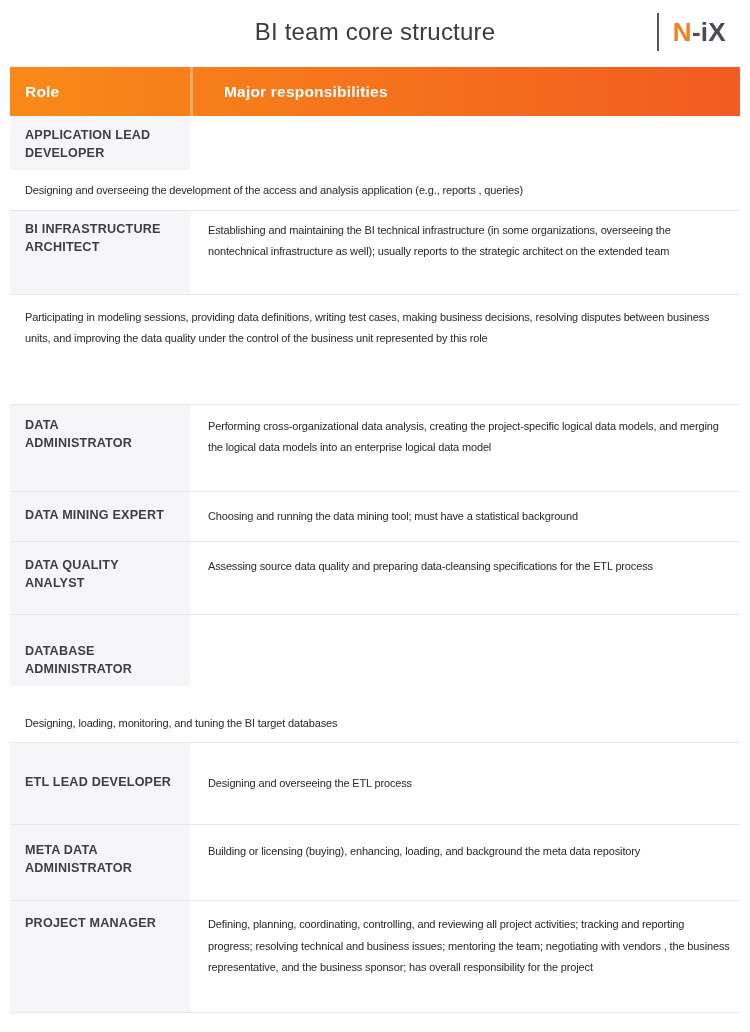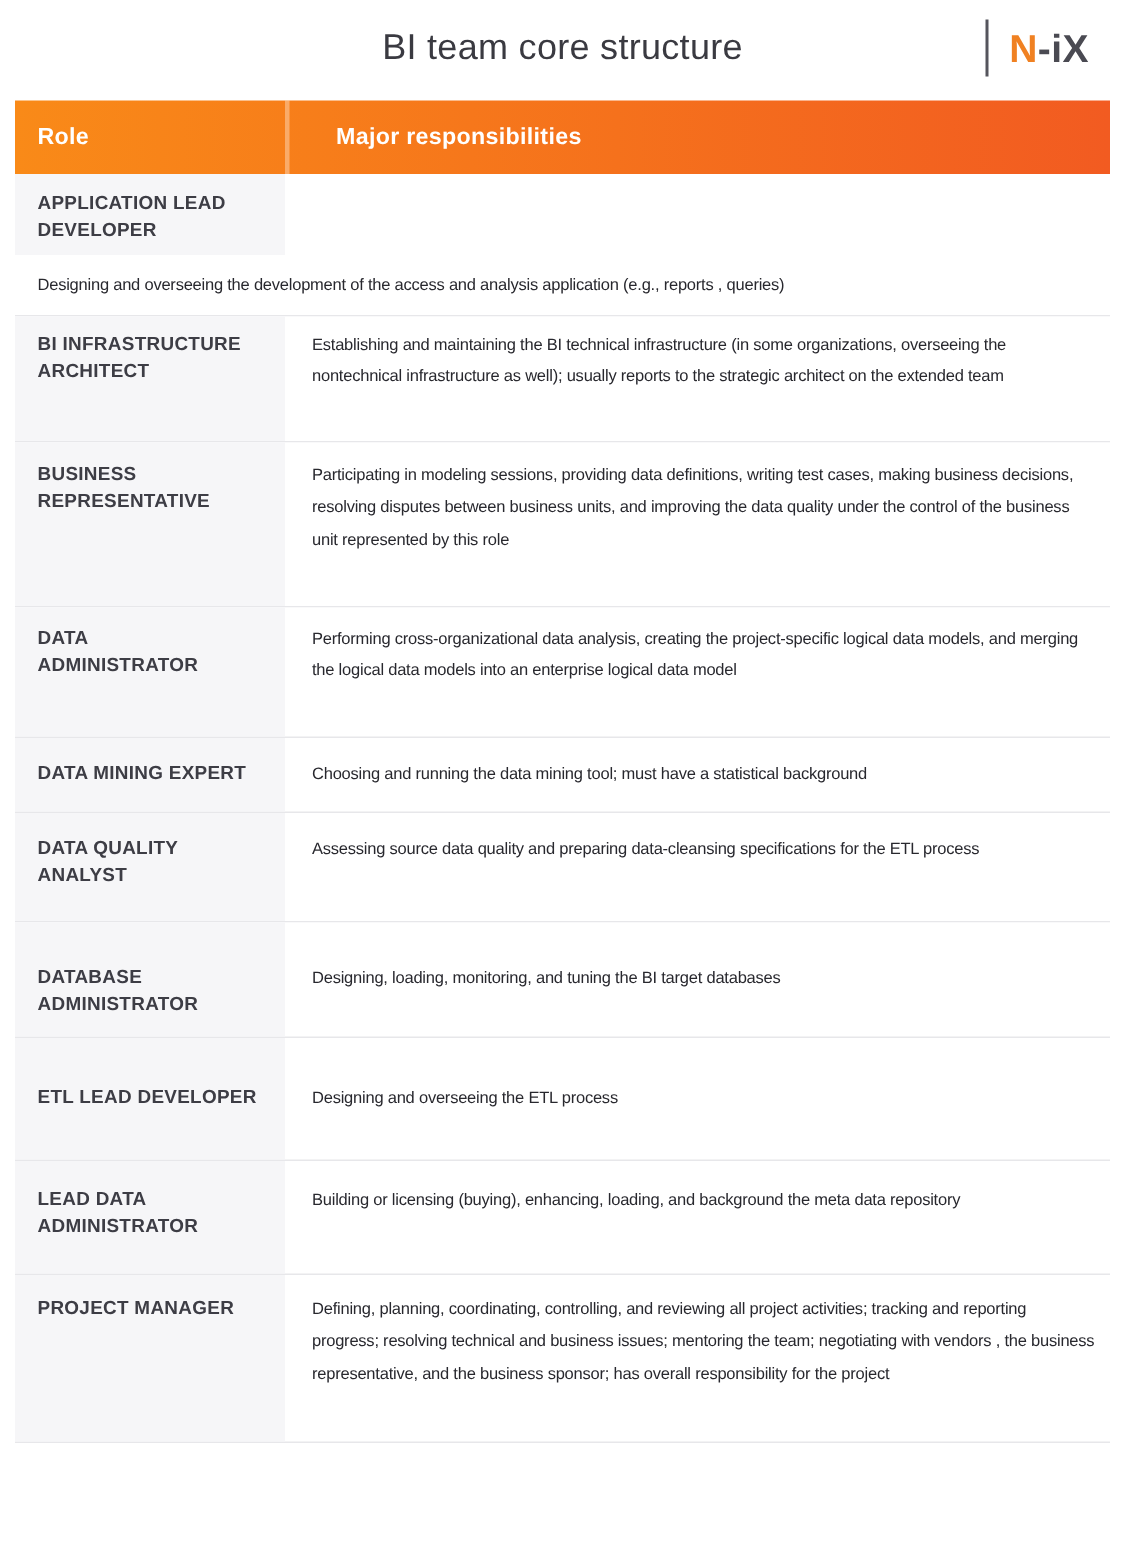--- a/index.html
+++ b/index.html
@@ -103,21 +103,21 @@
     letter-spacing: -0.15px;
   }
 
   
   .row:nth-child(1)  { min-height: 63px; flex-direction: column; }  .row:nth-child(1)  > div { padding-top: 10px; }
   .row:nth-child(2)  { min-height: 84px; }  .row:nth-child(2)  > div { padding-top: 9px; }
   .row:nth-child(3)  { min-height: 110px; } .row:nth-child(3)  > div { padding-top: 12px; }
   .row:nth-child(4)  { min-height: 87px; }  .row:nth-child(4)  > div { padding-top: 11px; }
   .row:nth-child(5)  { min-height: 50px; }  .row:nth-child(5)  > div { padding-top: 14px; }
   .row:nth-child(6)  { min-height: 73px; }  .row:nth-child(6)  > div { padding-top: 14px; }
-  .row:nth-child(7)  { min-height: 77px; }  .row:nth-child(7)  > div { padding-top: 27px; }
+  .row:nth-child(7)  { min-height: 77px; flex-direction: column; }  .row:nth-child(7)  > div { padding-top: 27px; }
   .row:nth-child(8)  { min-height: 82px; }  .row:nth-child(8)  > div { padding-top: 30px; }
   .row:nth-child(9)  { min-height: 76px; }  .row:nth-child(9)  > div { padding-top: 16px; }
   .row:nth-child(10) { min-height: 112px; } .row:nth-child(10) > div { padding-top: 13px; }
   .row:nth-child(11) { min-height: 74px; }  .row:nth-child(11) > div { padding-top: 26px; }
 </style>
 </head>
 <body>
 
 <div class="page-header">
   <div class="page-title">BI team core structure</div>
@@ -137,22 +137,20 @@
         <div class="cell-role">APPLICATION LEAD
 DEVELOPER</div>
         <div class="cell-resp">Designing and overseeing the development of the access and analysis application (e.g., reports , queries)</div>
       </div>
       <div class="row">
         <div class="cell-role">BI INFRASTRUCTURE
 ARCHITECT</div>
         <div class="cell-resp">Establishing and maintaining the BI technical infrastructure (in some organizations, overseeing the nontechnical infrastructure as well); usually reports to the strategic architect on the extended team</div>
       </div>
       <div class="row">
-        <div class="cell-role">BUSINESS
-REPRESENTATIVE</div>
         <div class="cell-resp">Participating in modeling sessions, providing data definitions, writing test cases, making business decisions, resolving disputes between business units, and improving the data quality under the control of the business unit represented by this role</div>
       </div>
       <div class="row">
         <div class="cell-role">DATA
 ADMINISTRATOR</div>
         <div class="cell-resp">Performing cross-organizational data analysis, creating the project-specific logical data models, and merging the logical data models into an enterprise logical data model</div>
       </div>
       <div class="row">
         <div class="cell-role">DATA MINING EXPERT</div>
         <div class="cell-resp">Choosing and running the data mining tool; must have a statistical background</div>
@@ -165,21 +163,21 @@
       <div class="row">
         <div class="cell-role">DATABASE
 ADMINISTRATOR</div>
         <div class="cell-resp">Designing, loading, monitoring, and tuning the BI target databases</div>
       </div>
       <div class="row">
         <div class="cell-role">ETL LEAD DEVELOPER</div>
         <div class="cell-resp">Designing and overseeing the ETL process</div>
       </div>
       <div class="row">
-        <div class="cell-role">LEAD DATA
+        <div class="cell-role">META DATA
 ADMINISTRATOR</div>
         <div class="cell-resp">Building or licensing (buying), enhancing, loading, and background the meta data repository</div>
       </div>
       <div class="row">
         <div class="cell-role">PROJECT MANAGER</div>
         <div class="cell-resp">Defining, planning, coordinating, controlling, and reviewing all project activities; tracking and reporting progress; resolving technical and business issues; mentoring the team; negotiating with vendors , the business representative, and the business sponsor; has overall responsibility for the project</div>
       </div>
     </div>
 </div>
 

